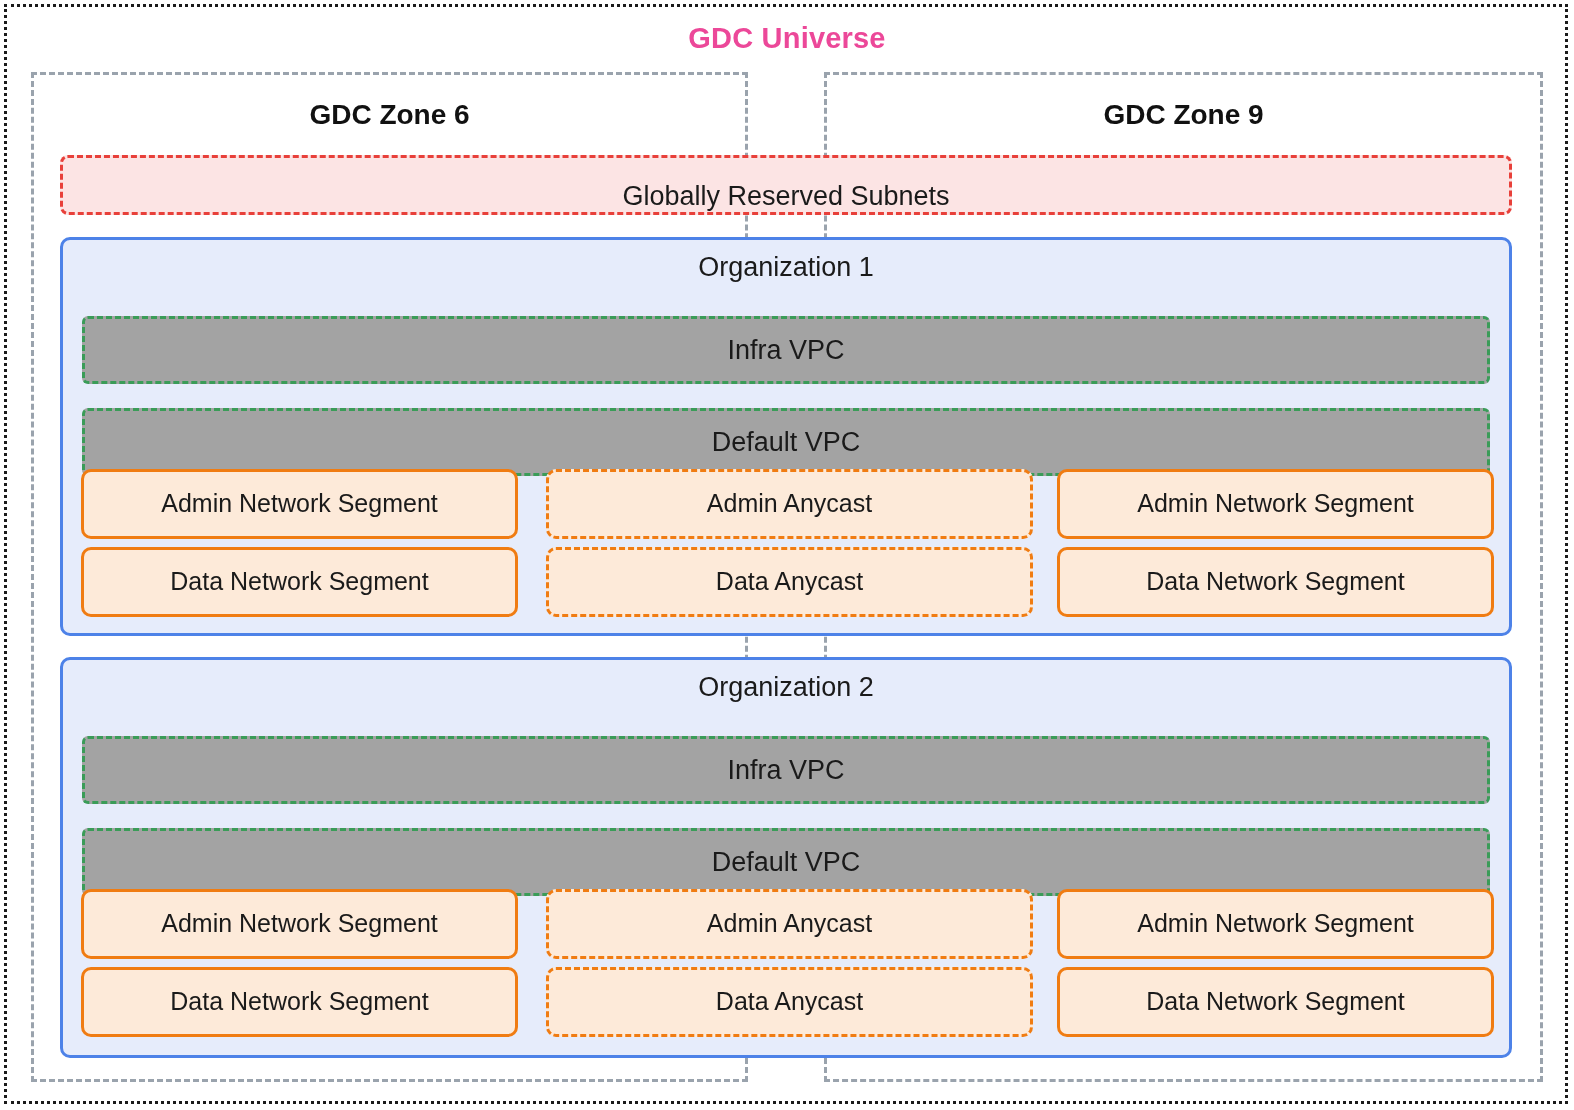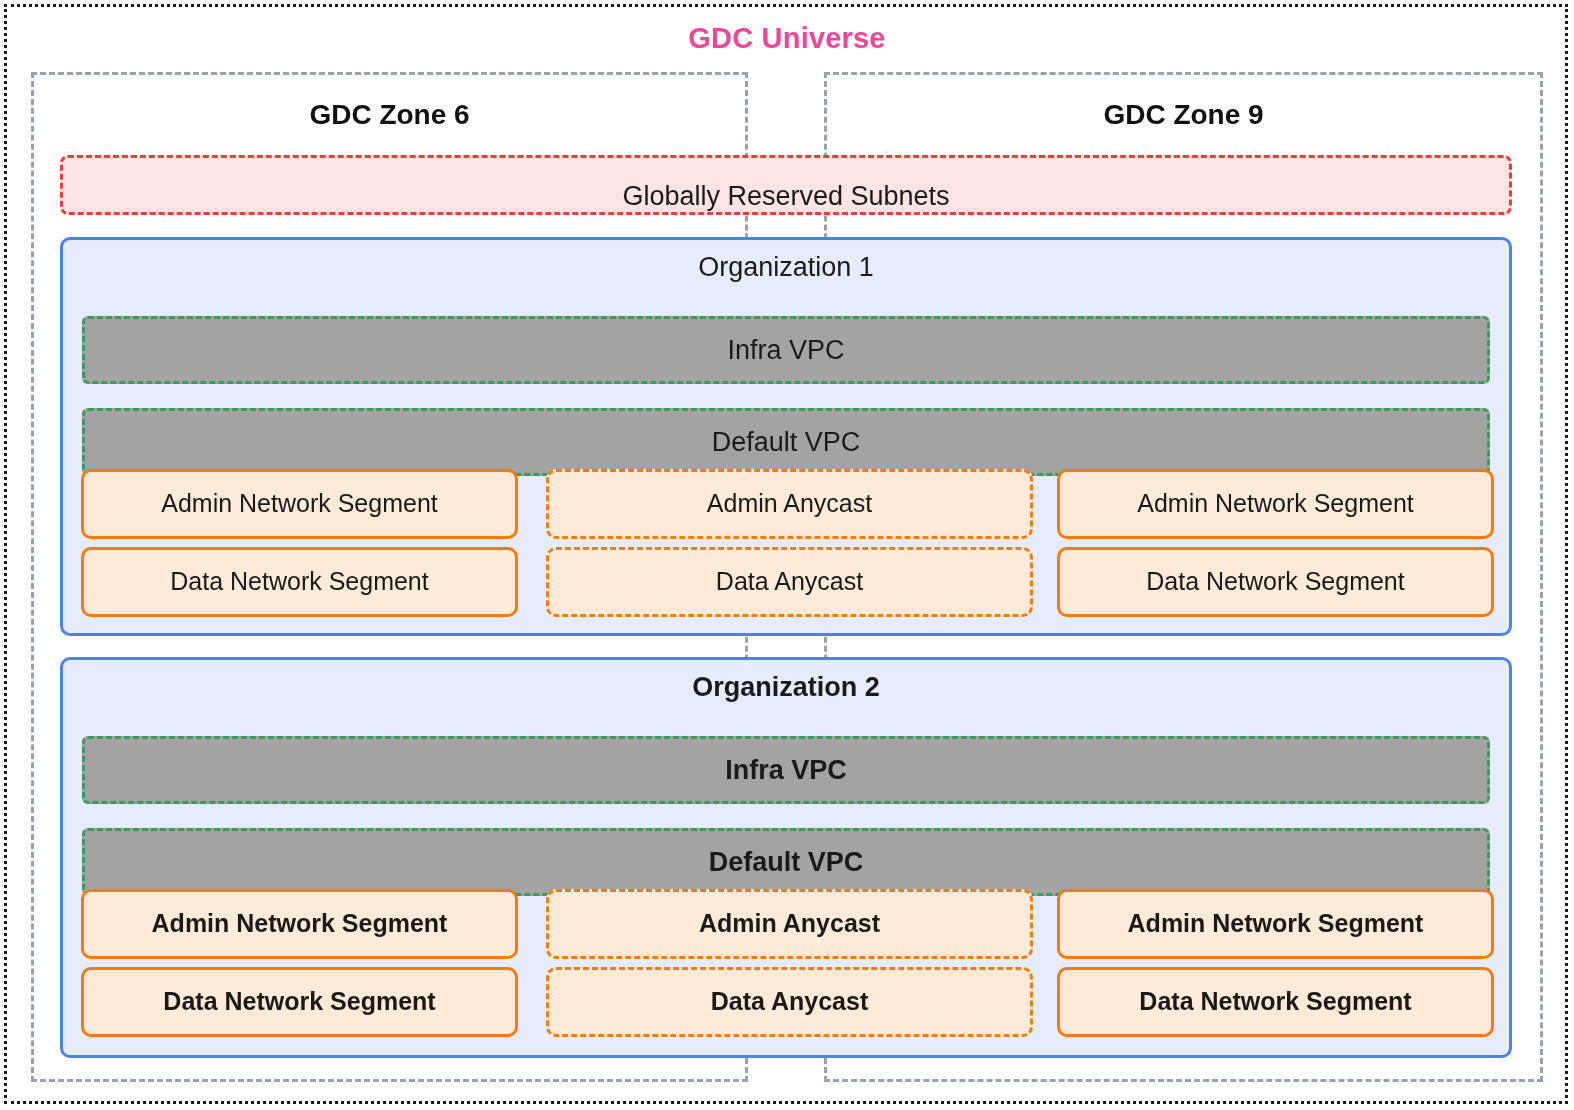--- a/index.html
+++ b/index.html
@@ -89,21 +89,21 @@
   .org {
     position: absolute;
     left: 60px;
     width: 1452px;
     box-sizing: border-box;
     border: 3px solid #4d82e8;
     border-radius: 10px;
     background: #e6ecfb;
   }
   .org-1 { top: 237px; height: 399px; }
-  .org-2 { top: 657px; height: 401px; font-weight: bold; }
+  .org-2 { top: 657px; height: 401px; }
 
   .org-title {
     position: absolute;
     top: 12px;
     left: 0;
     width: 100%;
     text-align: center;
     font-size: 27px;
     color: #1a1a1a;
   }

